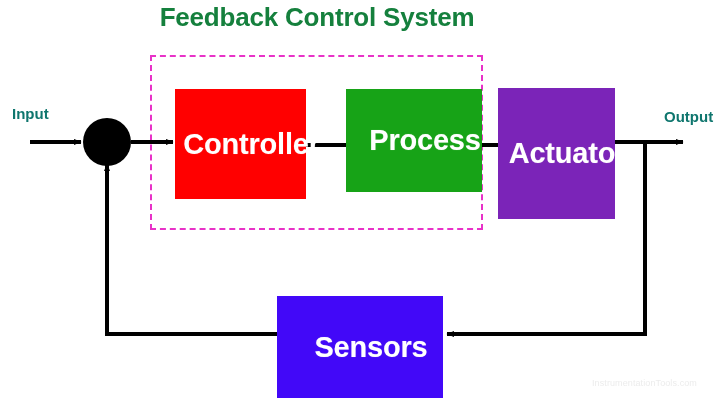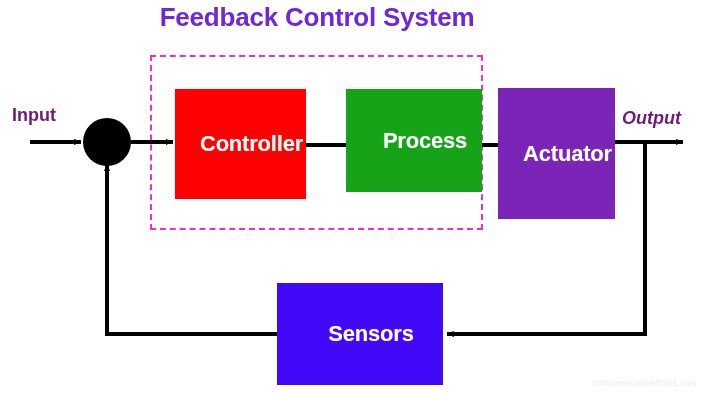--- a/index.html
+++ b/index.html
@@ -19,21 +19,21 @@
   }
   
   #title {
     position: absolute;
     left: 150px;
     top: 2px;
     width: 334px;
     text-align: center;
     font-size: 26px;
     font-weight: bold;
-    color: #6d28d9;
+    color: #15803d;
     letter-spacing: -0.2px;
     white-space: nowrap;
   }
   
   #dash-region {
     position: absolute;
     left: 150px;
     top: 55px;
     width: 333px;
     height: 175px;
@@ -42,60 +42,60 @@
   }
   
   .block {
     position: absolute;
     box-sizing: border-box;
     display: flex;
     align-items: center;
     justify-content: center;
     color: #ffffff;
     font-weight: bold;
-    font-size: 22px;
+    font-size: 29px;
     letter-spacing: -0.2px;
     white-space: nowrap;
     text-shadow: 0 0 1px rgba(255,255,255,0.35);
     padding-left: 22px;
   }
   #block-controller {
     left: 175px; top: 89px; width: 131px; height: 110px;
     background: #FF0000;
   }
   #block-process {
     left: 346px; top: 89px; width: 136px; height: 103px;
     background: #17A317;
   }
   #block-actuator {
     left: 498px; top: 88px; width: 117px; height: 131px;
     background: #7B24B8;
   }
   #block-sensors {
-    left: 277px; top: 283px; width: 166px; height: 102px;
+    left: 277px; top: 296px; width: 166px; height: 102px;
     background: #4208F8;
   }
   
   #summing-junction {
     position: absolute;
     left: 83px; top: 118px;
     width: 48px; height: 48px;
     background: #000000;
     border-radius: 50%;
   }
   
   .sig-label {
     position: absolute;
-    font-size: 18px;
+    font-size: 15px;
     font-weight: bold;
-    color: #701a75;
+    color: #0f766e;
     white-space: nowrap;
   }
   #label-input { left: 12px; top: 105px; }
-  #label-output { left: 622px; top: 108px; font-style: italic; }
+  #label-output { left: 664px; top: 108px; }
   
   #watermark {
     position: absolute;
     left: 592px; top: 378px;
     font-size: 9px;
     color: #ECECEC;
     white-space: nowrap;
     letter-spacing: 0.1px;
   }
   

